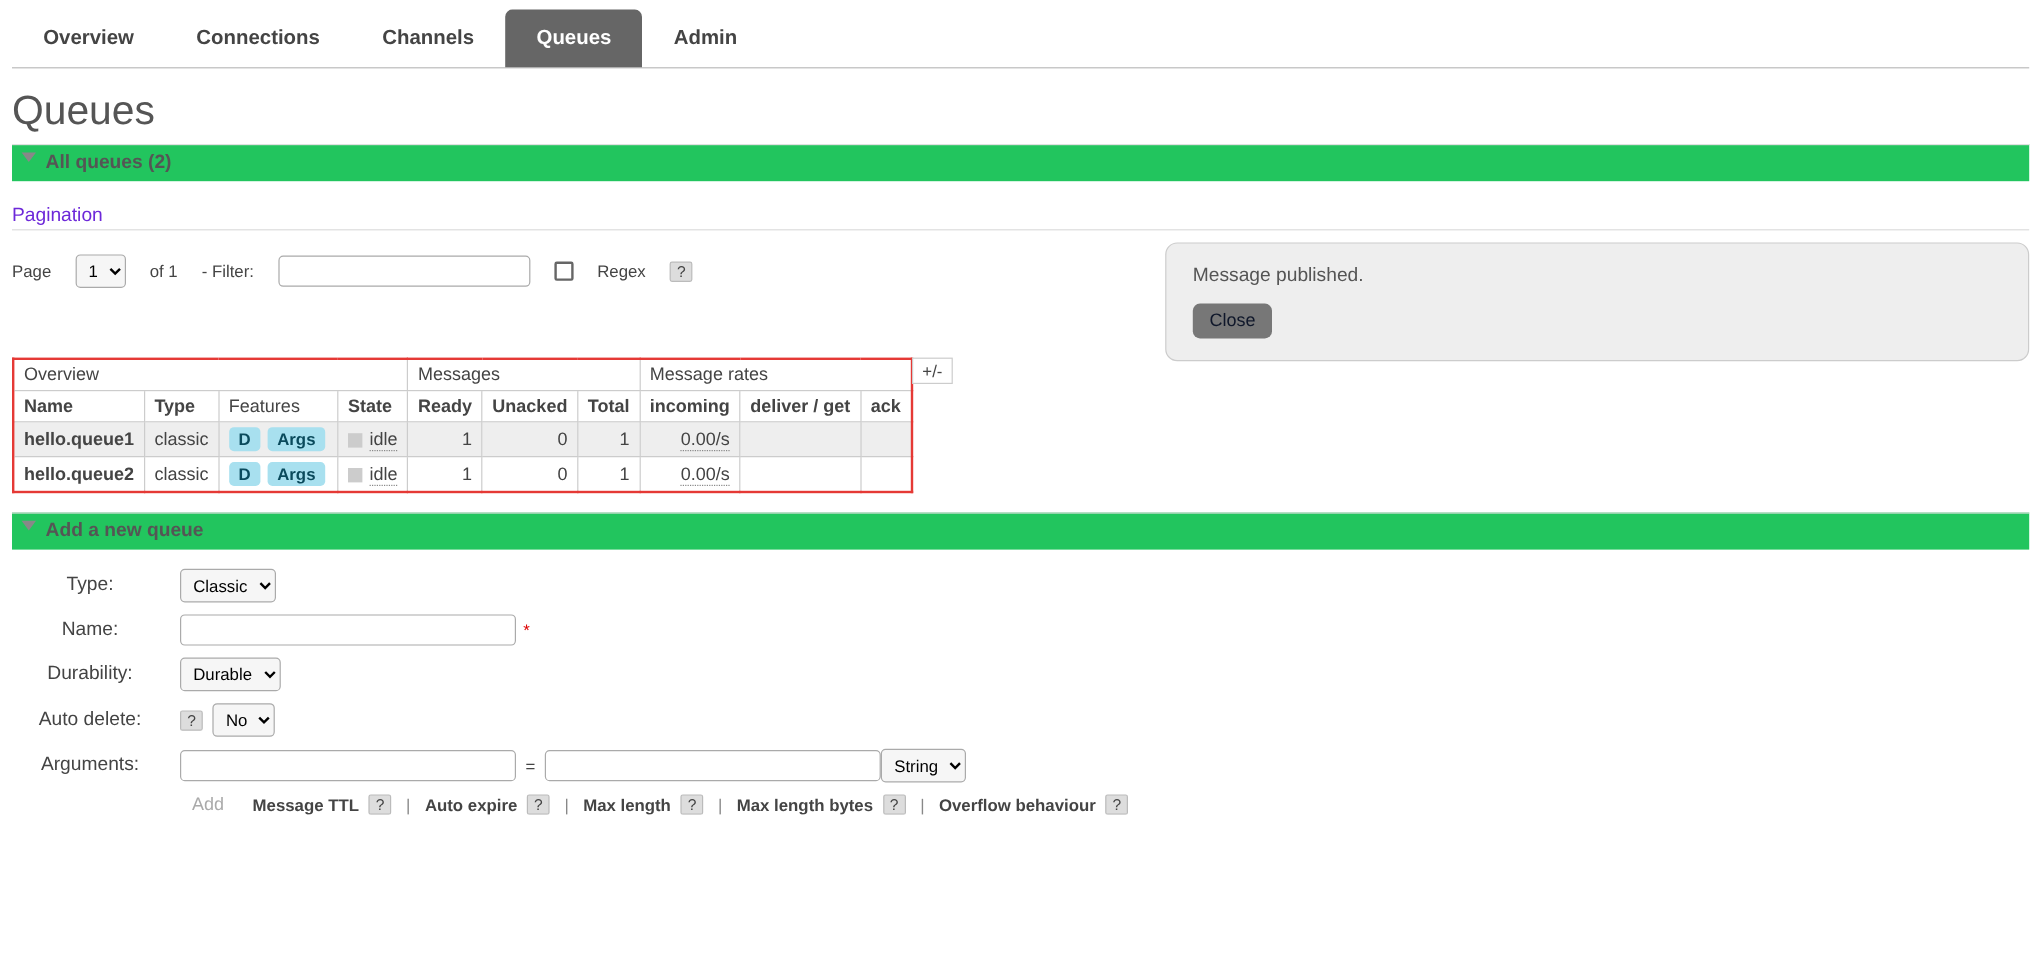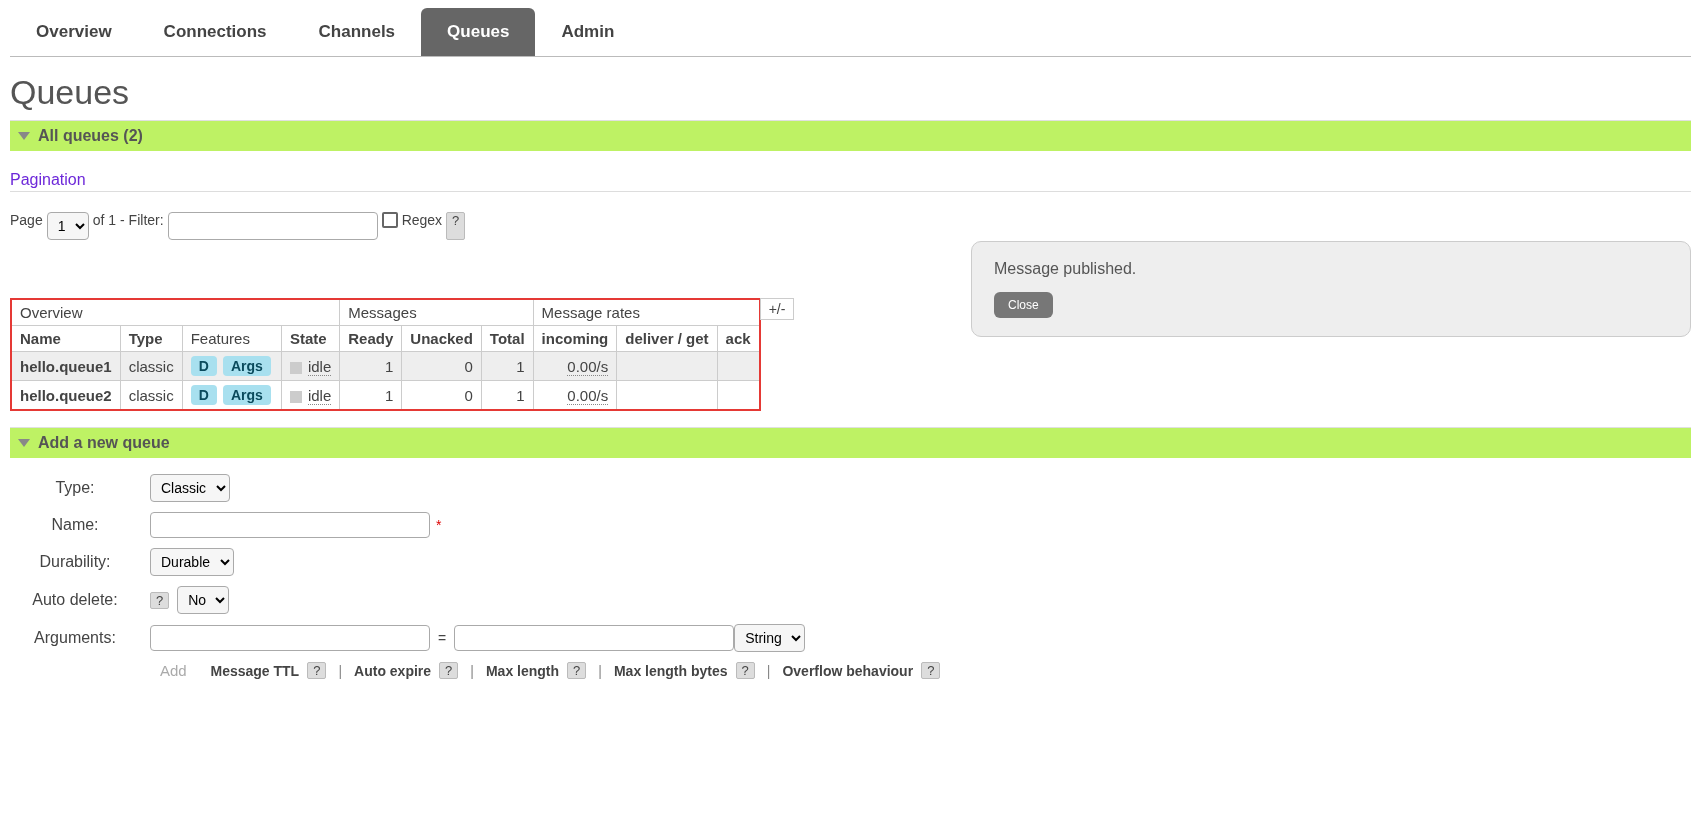--- a/index.html
+++ b/index.html
@@ -29,25 +29,25 @@
     color: #fff;
     border-radius: 6px 6px 0 0;
   }
   h1.page-title {
     font-size: 34px;
     font-weight: normal;
     color: #555;
     margin: 16px 0 8px 0;
   }
   .section-header {
-    background: #bef264;
+    background: #22c55e;
     border-top: 1px solid #e0e0e0;
     padding: 6px 8px;
     display: flex;
-    align-items: center;
+    align-items: flex-start;
     gap: 8px;
     font-weight: bold;
     font-size: 16px;
     color: #555;
   }
   .disclosure {
     width: 0; height: 0;
     border-left: 6px solid transparent;
     border-right: 6px solid transparent;
     border-top: 8px solid #888;
@@ -62,21 +62,22 @@
   }
   .pagination-row {
     display: flex;
     align-items: flex-start;
     margin-top: 20px;
     gap: 10px;
     position: relative;
   }
   .pag-left {
     display: flex;
-    gap: 4px;
+    align-items: center;
+    gap: 20px;
   }
   select, input[type="text"] {
     border: 1px solid #aaa;
     border-radius: 4px;
     padding: 4px 6px;
     font-size: 14px;
     background: #f6f6f6;
   }
   input[type="text"].filter { width: 210px; background: #fff; }
   .checkbox {
@@ -98,30 +99,29 @@
   .toast {
     position: absolute;
     right: 0;
     top: -10px;
     width: 720px;
     background: #eeeeee;
     border: 1px solid #ccc;
     border-radius: 10px;
     padding: 18px 22px;
     color: #555;
-    margin-top: 39px;
   }
   .toast-msg { font-size: 16px; margin-bottom: 14px; }
   .close-btn {
     background: #777;
-    color: #ffffff;
+    color: #0f172a;
     border: none;
     border-radius: 6px;
     padding: 6px 14px;
-    font-size: 12px;
+    font-size: 15px;
     cursor: pointer;
   }
   .table-wrap {
     margin-top: 58px;
     display: flex;
     align-items: flex-start;
   }
   .queues-table {
     border: 2px solid #e53935;
     border-collapse: collapse;

